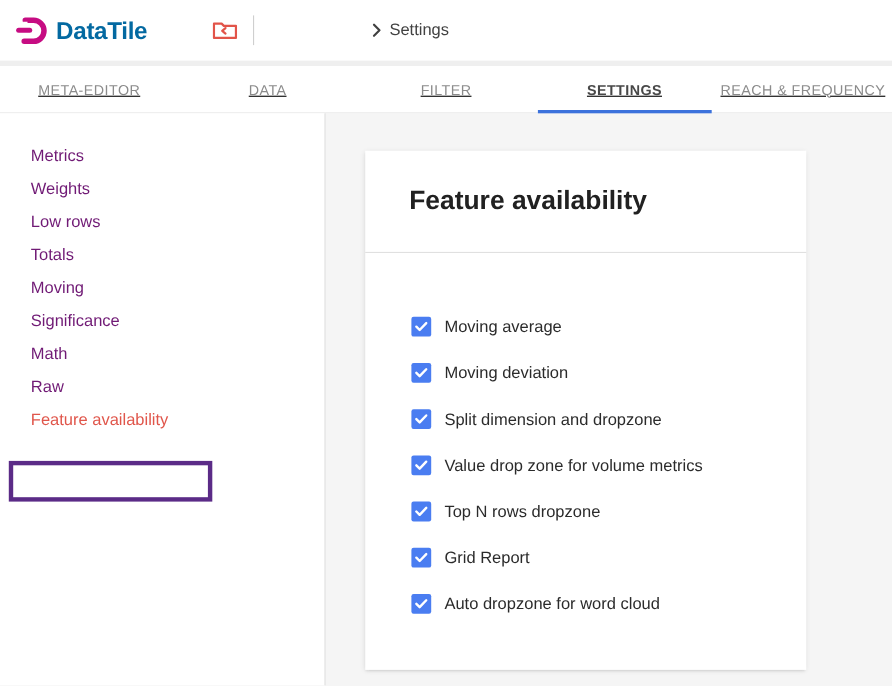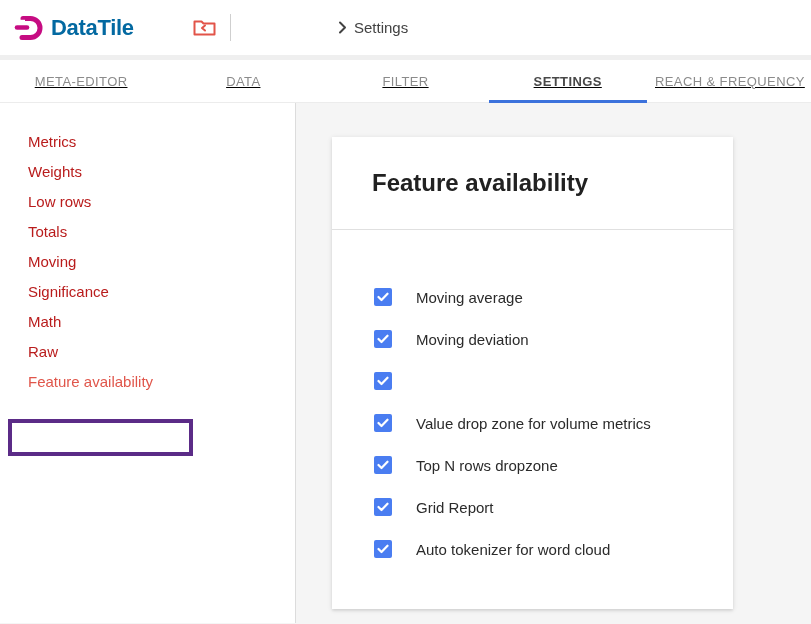--- a/index.html
+++ b/index.html
@@ -59,21 +59,21 @@
 
   
   .content { display: flex; height: 520px; }
 
   .sidebar {
     width: 296px; background: #fff; border-right: 1px solid #dcdcdc;
     padding-top: 23px; position: relative; flex: 0 0 auto;
   }
   .side-item {
     height: 30px; display: flex; align-items: center;
-    padding-left: 28px; font-size: 15px; color: #b91c1c; cursor: pointer;
+    padding-left: 28px; font-size: 15px; color: #701a75; cursor: pointer;
   }
   .side-item.active { color: #e0564b; }
   .highlight-box {
     position: absolute; left: 8px; top: 316px;
     width: 185px; height: 37px;
     border: 4px solid #5b2b87; pointer-events: none;
   }
 
   .main { flex: 1 1 auto; position: relative; }
   .card {
@@ -89,21 +89,21 @@
   .feature-rows { padding-top: 46px; }
   .feature-row {
     height: 42px; display: flex; align-items: center;
     padding-left: 42px; cursor: pointer;
   }
   .checkbox {
     width: 18px; height: 18px; border-radius: 2px;
     background: #4a7df1; display: flex; align-items: center; justify-content: center;
     flex: 0 0 auto;
   }
-  .feature-label { margin-left: 24px; font-size: 15px; color: #2b2b2b; text-align: center; }
+  .feature-label { margin-left: 12px; font-size: 15px; color: #2b2b2b; text-align: center; }
 </style>
 </head>
 <body>
 
 <header class="topbar">
   <div class="logo">
     <svg class="logo-mark" viewBox="0 0 32 28" fill="none">
       <path d="M9 4.5 h7.5 a9.3 9.3 0 0 1 0 19 h-8.5" stroke="#c60c82" stroke-width="5" stroke-linecap="round"></path>
       <line x1="3" y1="13.5" x2="13" y2="13.5" stroke="#c60c82" stroke-width="4.6" stroke-linecap="round"></line>
       <line x1="7" y1="7" x2="11" y2="7" stroke="#ffffff" stroke-width="2.4"></line>
@@ -180,20 +180,21 @@
           </span>
           <span class="feature-label">Moving deviation</span>
         </div>
 
         <div class="feature-row">
           <span class="checkbox">
             <svg width="12" height="10" viewBox="0 0 12 10" fill="none">
                 <path d="M1.5 5 L4.5 8 L10.5 1.7" stroke="#fff" stroke-width="2.2" stroke-linecap="round" stroke-linejoin="round"></path>
               </svg>
           </span>
+          <span class="feature-label">Split dimension and dropzone</span>
         </div>
 
         <div class="feature-row">
           <span class="checkbox">
             <svg width="12" height="10" viewBox="0 0 12 10" fill="none">
                 <path d="M1.5 5 L4.5 8 L10.5 1.7" stroke="#fff" stroke-width="2.2" stroke-linecap="round" stroke-linejoin="round"></path>
               </svg>
           </span>
           <span class="feature-label">Value drop zone for volume metrics</span>
         </div>
@@ -215,20 +216,20 @@
           </span>
           <span class="feature-label">Grid Report</span>
         </div>
 
         <div class="feature-row">
           <span class="checkbox">
             <svg width="12" height="10" viewBox="0 0 12 10" fill="none">
                 <path d="M1.5 5 L4.5 8 L10.5 1.7" stroke="#fff" stroke-width="2.2" stroke-linecap="round" stroke-linejoin="round"></path>
               </svg>
           </span>
-          <span class="feature-label">Auto tokenizer for word cloud</span>
+          <span class="feature-label">Auto dropzone for word cloud</span>
         </div>
 
       </div>
     </section>
   </main>
 
 </div>
 
 </body></html>

